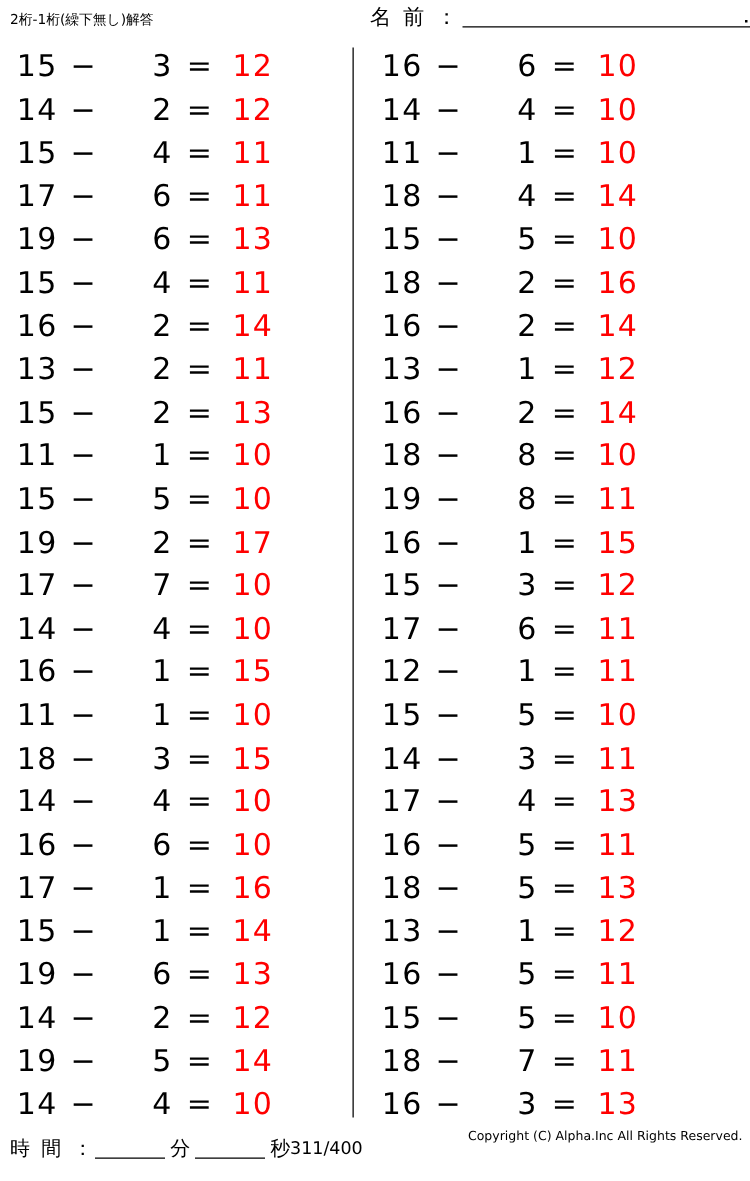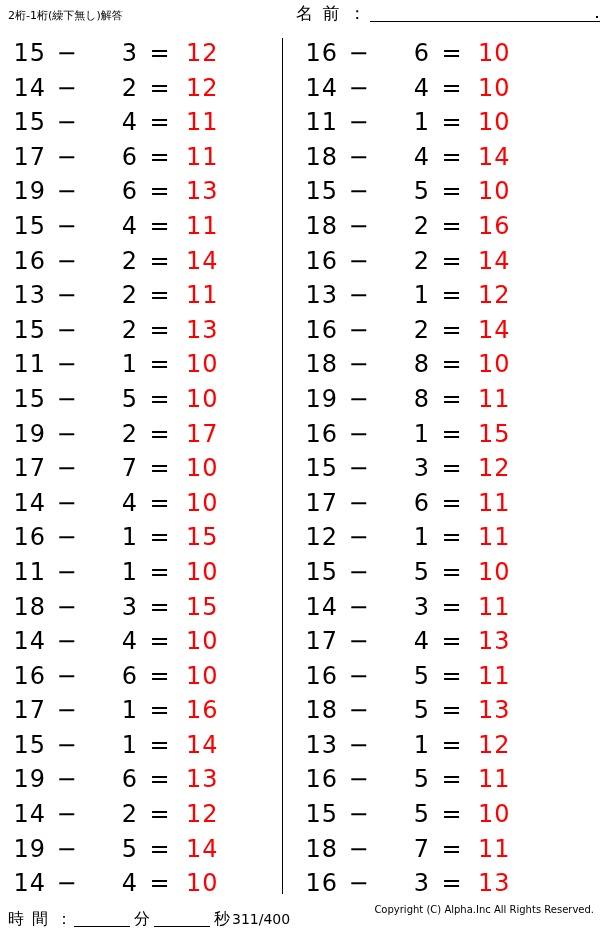--- a/index.html
+++ b/index.html
@@ -121,21 +121,21 @@
     height: 46px;
   }
   .time-block {
     position: absolute;
     left: 8px;
     top: 10px;
     font-size: 16px;
     font-family: "DejaVu Sans", sans-serif;
     white-space: nowrap;
   }
-  .time-label { letter-spacing: 2px; font-family: Liberation Serif, serif; }
+  .time-label { letter-spacing: 2px; }
   .blank-line {
     display: inline-block;
     width: 56px;
     border-bottom: 1px solid #000;
     height: 17px;
     vertical-align: -3px;
   }
   .unit { margin: 0 4px; }
   .page-no {
     position: absolute;

